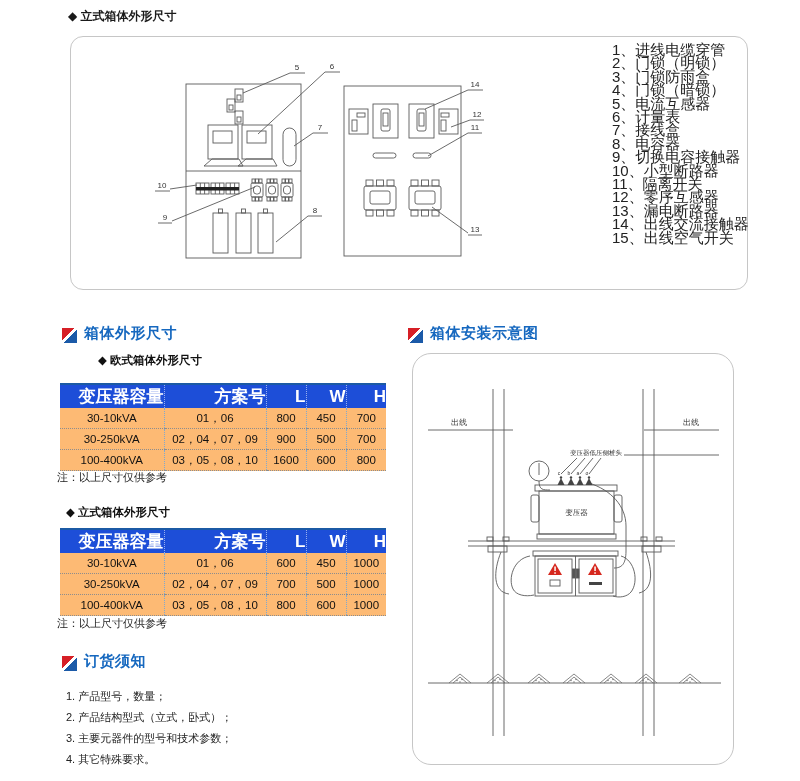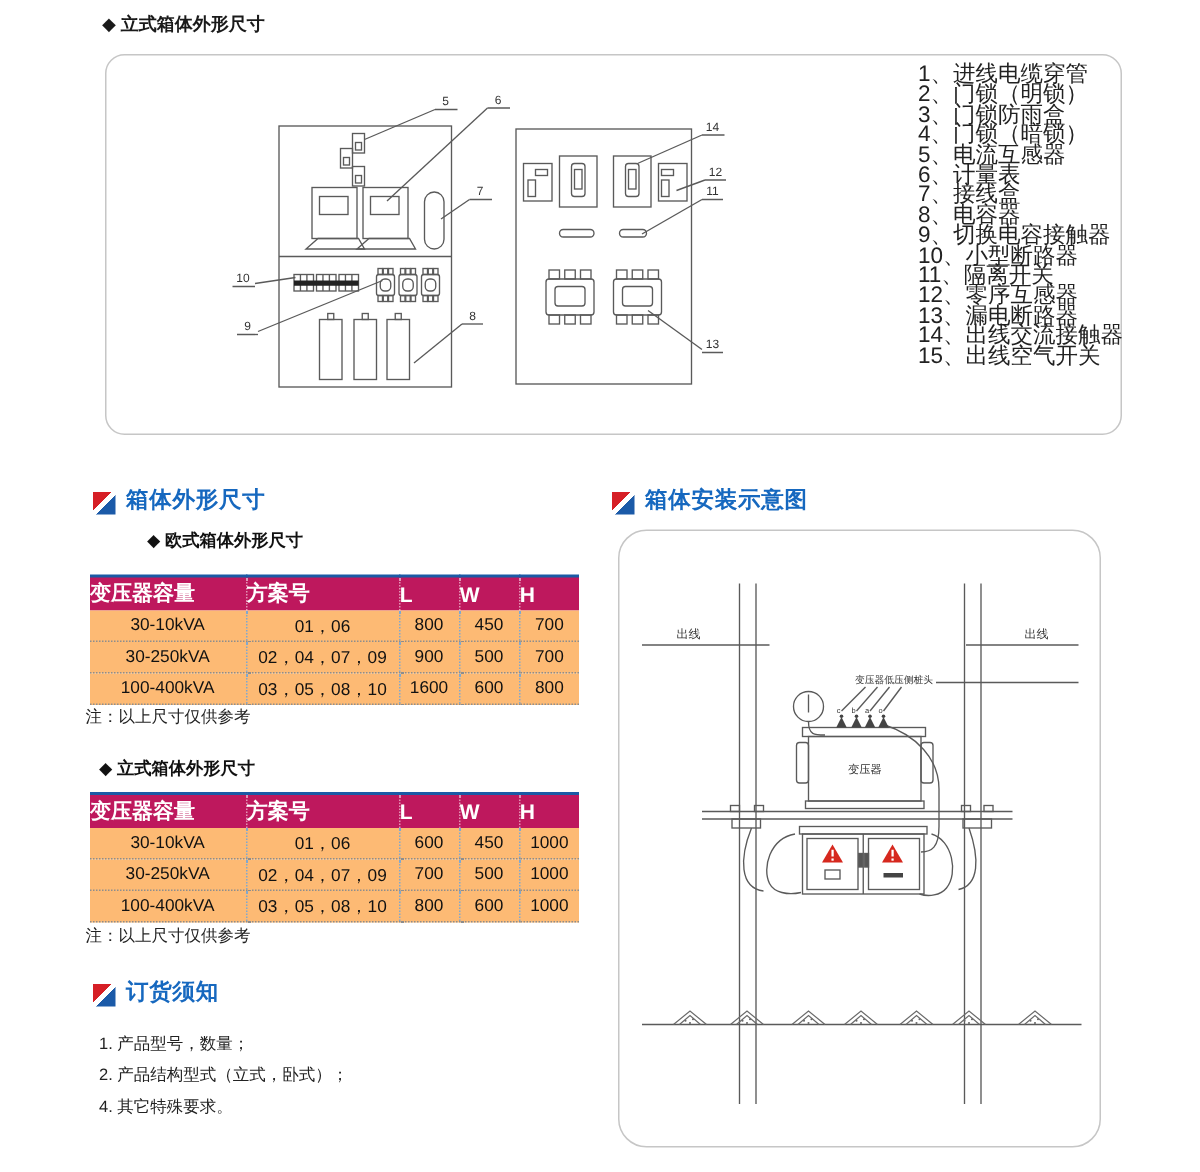--- a/index.html
+++ b/index.html
@@ -16,21 +16,21 @@
   .parts-list div{white-space:nowrap;}
   
   .sec-head{display:flex;align-items:flex-end;gap:7px;}
   .sec-icon{width:15px;height:15px;flex:0 0 15px;
     background:linear-gradient(135deg,#d61f26 0%,#d61f26 42%,#ffffff 42%,#ffffff 56%,#1b5aa8 56%,#1b5aa8 100%);}
   .sec-title{font-size:15px;font-weight:bold;color:#1668bf;letter-spacing:0.5px;}
   .subtitle{font-size:11.5px;font-weight:600;color:#111;}
   .note{font-size:11px;color:#222;}
   
   table.dim{border-collapse:collapse;width:326px;table-layout:fixed;border-top:2px solid #1b5aa5;}
-  table.dim th{background:#be185d;color:#fff;font-size:14px;font-weight:bold;height:22px;padding:0;text-align:left;}
+  table.dim th{background:#1d4ed8;color:#fff;font-size:17px;font-weight:bold;height:22px;padding:0;text-align:right;}
   table.dim td{font-size:11.5px;color:#111;height:20px;padding:0;text-align:center;border-bottom:1px dotted #8d8d8d;background:#fdba74;}
   table.dim th+th{border-left:1px dotted rgba(255,255,255,0.55);}
   table.dim td+td{border-left:1px dotted #7fa8cf;}
   
   .order-list{font-size:11px;line-height:21px;color:#222;}
   
   .install-panel{left:412px;top:353px;width:320px;height:410px;border:1px solid #c6c6c6;border-radius:19px;background:#fff;}
   svg text{font-family:"Liberation Sans","DejaVu Sans",sans-serif;}
   .callout{font-size:8px;fill:#333;}
 </style>
@@ -332,20 +332,21 @@
 
 <div class="abs note" style="left:57px;top:616px;">注：以上尺寸仅供参考</div>
 
 <div class="abs sec-head" style="left:62px;top:652px;">
   <span class="sec-icon"></span>
   <span class="sec-title">订货须知</span>
 </div>
 <div class="abs order-list" style="left:66px;top:686px;">
   <div>1. 产品型号，数量；</div>
   <div>2. 产品结构型式（立式，卧式）；</div>
+  <div>3. 主要元器件的型号和技术参数；</div>
   <div>4. 其它特殊要求。</div>
 </div>
 
 <div class="abs sec-head" style="left:408px;top:324px;">
   <span class="sec-icon"></span>
   <span class="sec-title">箱体安装示意图</span>
 </div>
 
 <div class="abs install-panel">
   <svg width="320" height="410" viewBox="0 0 320 410">

